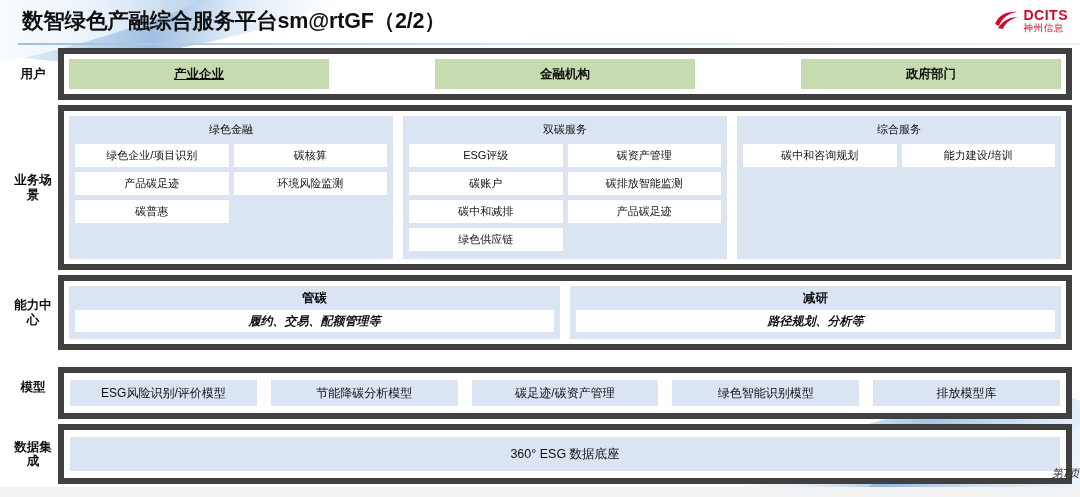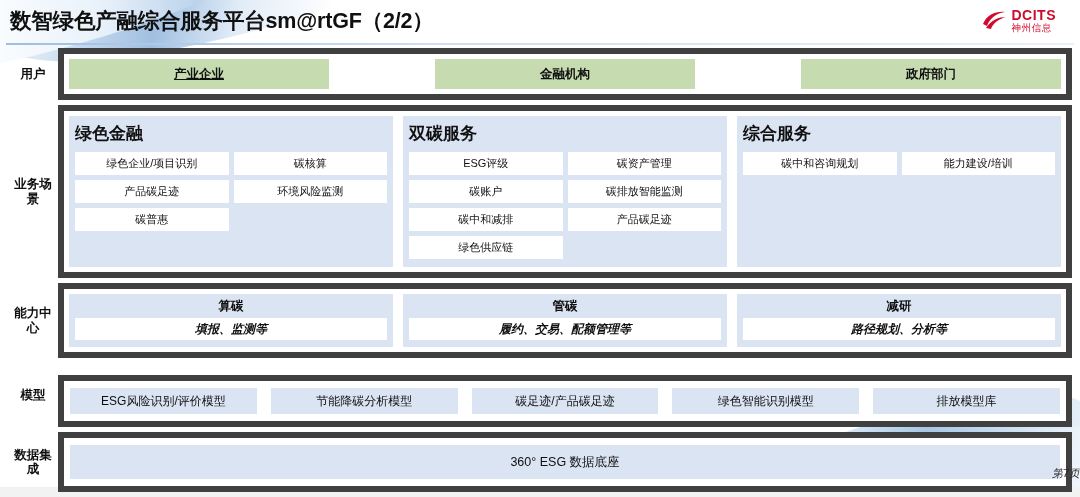--- a/index.html
+++ b/index.html
@@ -54,21 +54,21 @@
     width: 300px; height: 96px;
     background: linear-gradient(295deg, #ffffff 0%, #cfe1f3 45%, #8db2d8 80%, #ffffff 100%);
     transform: rotate(-7deg);
     border-top-left-radius: 100% 90%;
     pointer-events: none;
   }
 
   
   .header {
     position: absolute;
-    left: 0; top: 0;
+    left: 12px; top: 0;
     width: 1068px; height: 48px;
     z-index: 5;
   }
   .title {
     position: absolute;
     left: 10px; top: 6px;
     font-size: 21.5px;
     font-weight: bold;
     letter-spacing: -0.2px;
     color: #101010;
@@ -158,23 +158,23 @@
   
   .scn-col {
     flex: 1;
     background: #dbe4f3;
     padding: 4px 6px 8px 6px;
     display: flex;
     flex-direction: column;
     gap: 4px;
   }
   .scn-head {
-    text-align: left;
-    font-size: 17px;
-    font-weight: bold;
+    text-align: center;
+    font-size: 11px;
+    font-weight: normal;
     color: #101010;
     padding: 2px 0 3px 0;
   }
   .scn-grid {
     display: grid;
     grid-template-columns: 1fr 1fr;
     gap: 5px;
   }
   .scn-cell {
     background: #ffffff;
@@ -349,40 +349,36 @@
         </div>
       </div>
 
     </div>
   </div>
 
   <div class="row">
     <div class="row-label">能力中心</div>
     <div class="row-body">
       <div class="cap-col">
-        <div class="cap-head">算碳</div>
-        <div class="cap-sub">填报、监测等</div>
-      </div>
-      <div class="cap-col">
         <div class="cap-head">管碳</div>
         <div class="cap-sub">履约、交易、配额管理等</div>
       </div>
       <div class="cap-col">
         <div class="cap-head">减研</div>
         <div class="cap-sub">路径规划、分析等</div>
       </div>
     </div>
   </div>
 
   <div class="row">
     <div class="row-label">模型</div>
     <div class="row-body model-body">
       <div class="model-chip">ESG风险识别/评价模型</div>
       <div class="model-chip">节能降碳分析模型</div>
-      <div class="model-chip">碳足迹/产品碳足迹</div>
+      <div class="model-chip">碳足迹/碳资产管理</div>
       <div class="model-chip">绿色智能识别模型</div>
       <div class="model-chip">排放模型库</div>
     </div>
   </div>
 
   <div class="row">
     <div class="row-label">数据集成</div>
     <div class="row-body data-body">
       <div class="data-chip">360° ESG 数据底座</div>
     </div>

